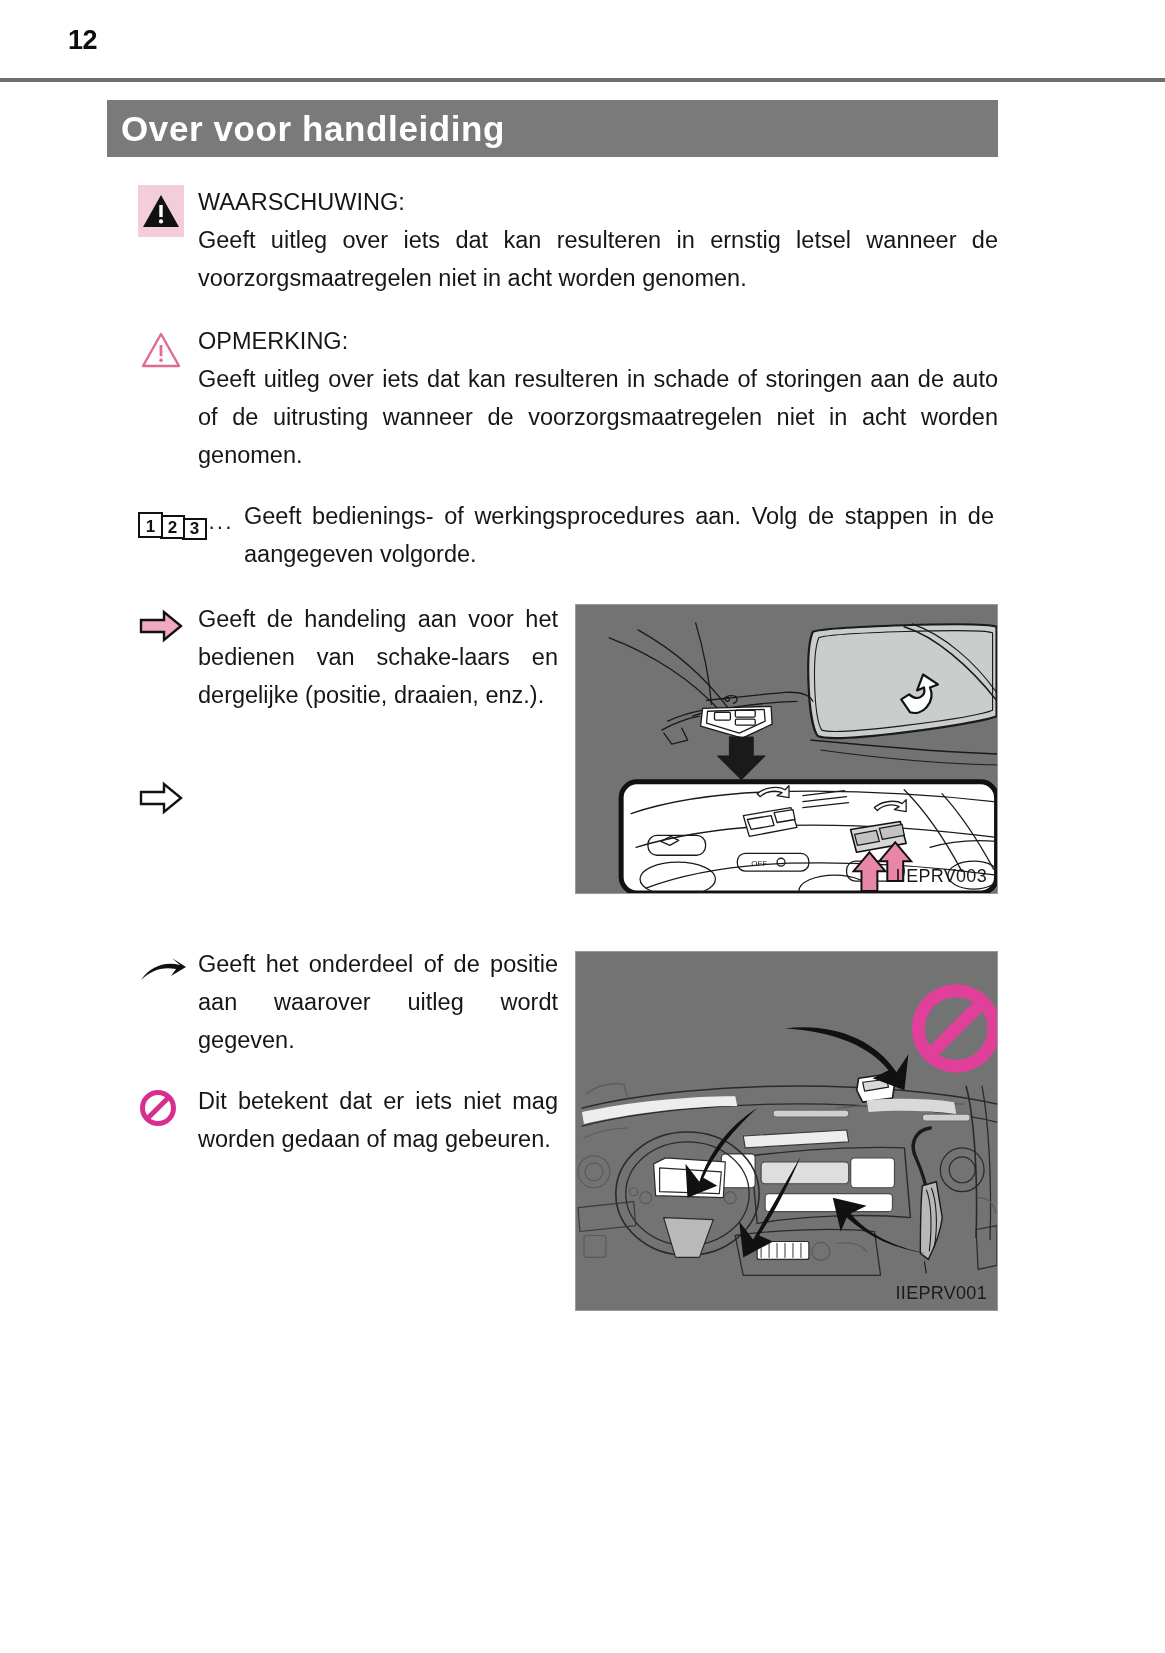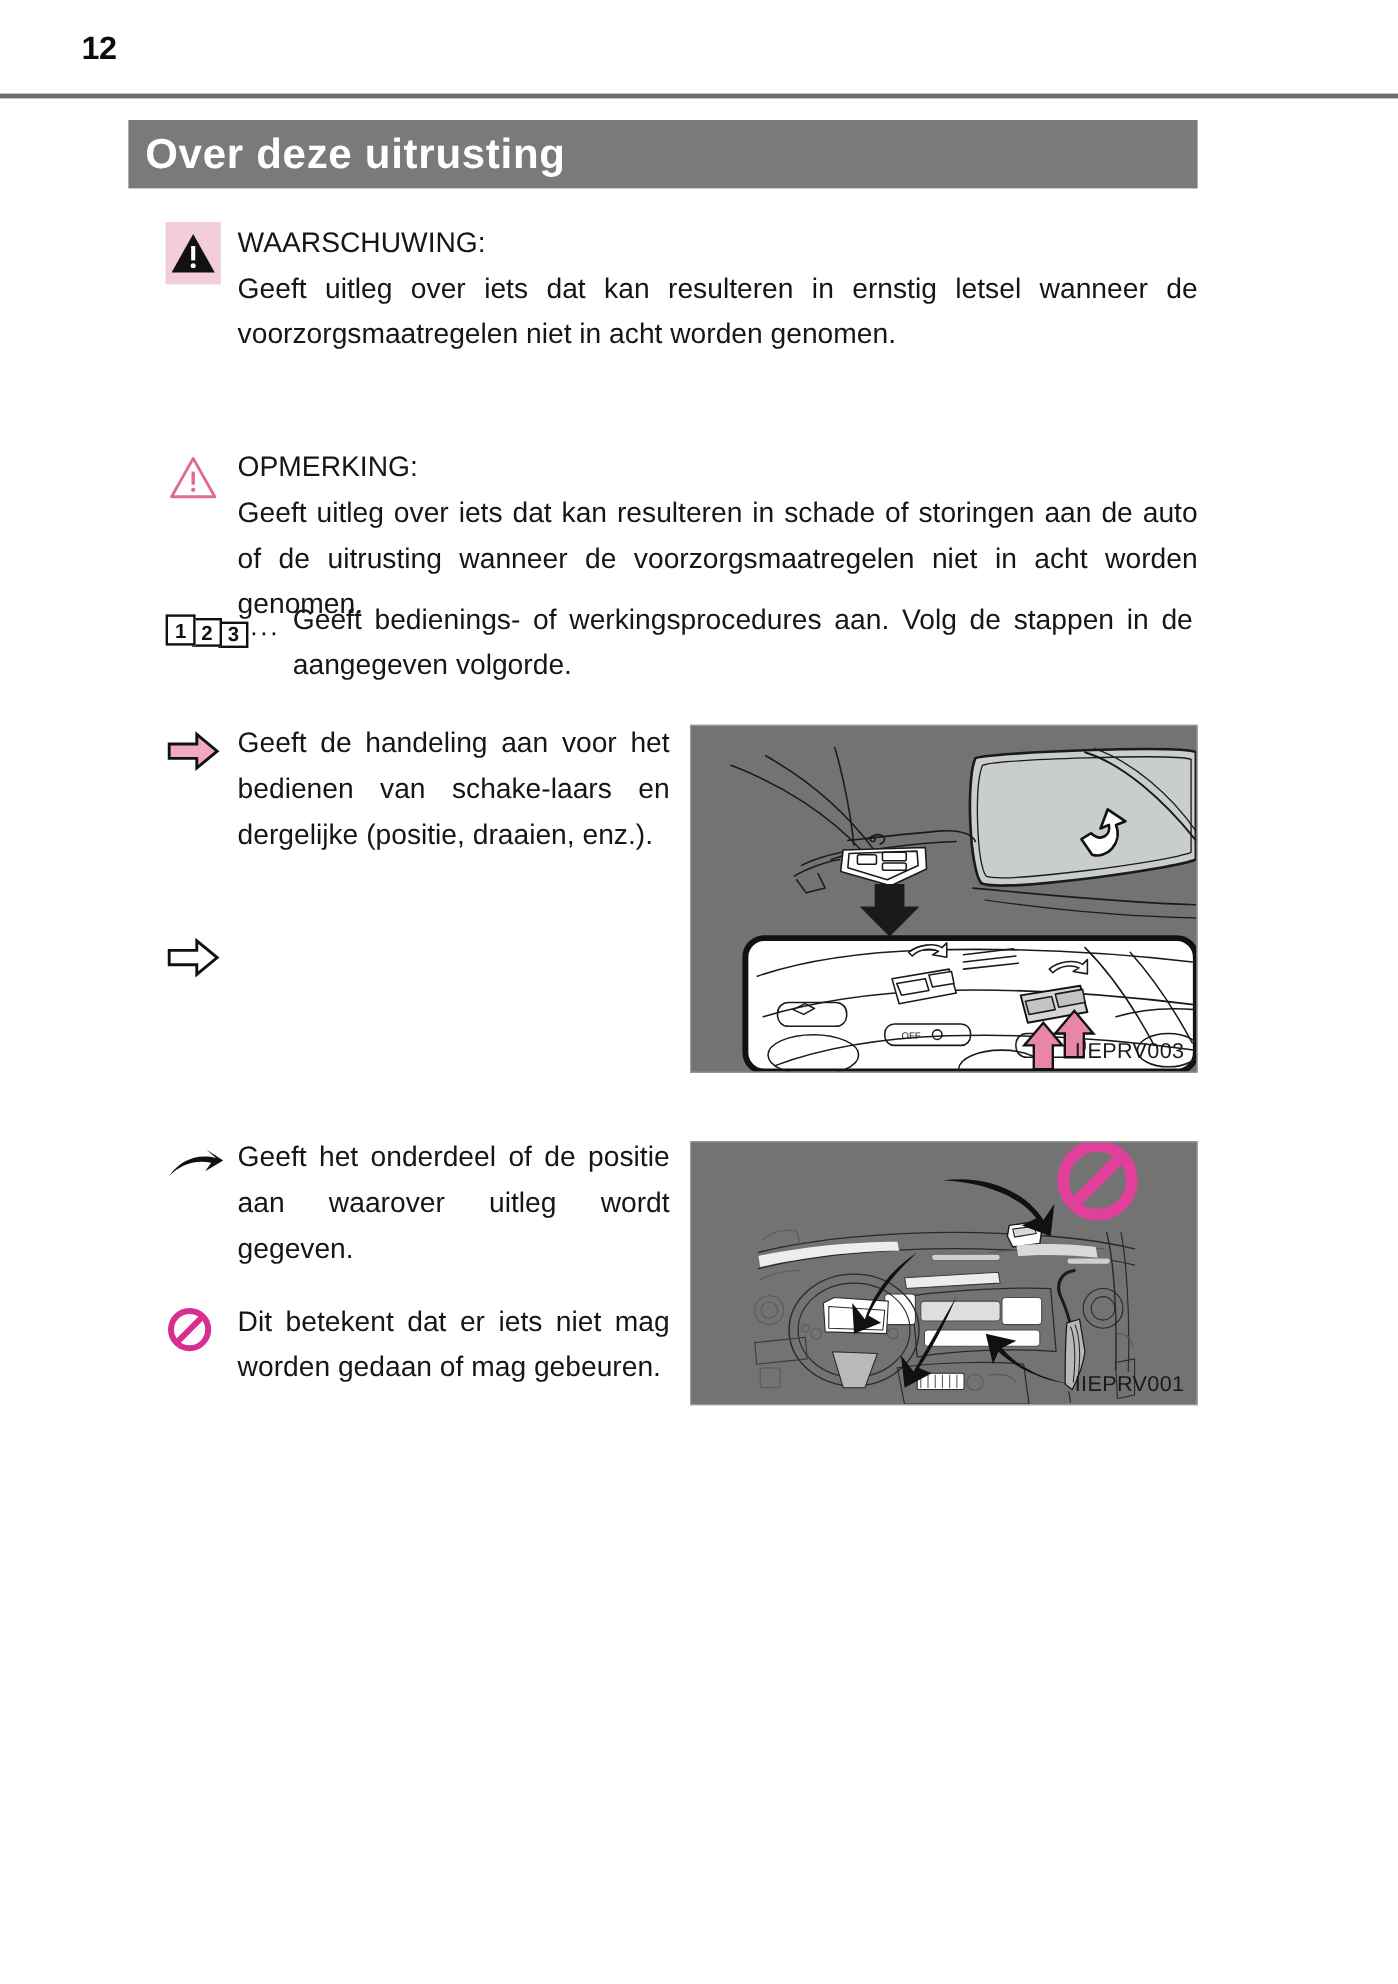--- a/index.html
+++ b/index.html
@@ -76,21 +76,21 @@
   }
   .entry-text .lead {
     display: block;
   }
 
   
   #row-warning { left: 138px; top: 183px; width: 860px; }
   #row-warning .entry-text { width: 800px; }
 
   
-  #row-notice { left: 138px; top: 322px; width: 860px; margin-top: 48px; }
+  #row-notice { left: 138px; top: 322px; width: 860px; }
   #row-notice .entry-text { width: 800px; }
 
   
   #row-steps { left: 138px; top: 497px; width: 860px; }
   #row-steps .entry-icon { width: 106px; }
   #row-steps .entry-text { width: 750px; }
 
   
   #row-action  { left: 138px; top: 600px; width: 430px; }
   #row-result  { left: 138px; top: 772px; width: 430px; }
@@ -163,40 +163,40 @@
 
   
   .illus {
     position: absolute;
     border: 1.5px solid #9a9a9a;
     background: #737373;
     box-sizing: border-box;
     overflow: hidden;
   }
   #illus-sunroof { left: 575px; top: 604px; width: 423px; height: 290px; }
-  #illus-dash    { left: 575px; top: 951px; width: 423px; height: 220px; }
+  #illus-dash    { left: 575px; top: 951px; width: 423px; height: 360px; }
   .illus svg { display: block; width: 100%; height: 100%; }
   .illus-caption {
     position: absolute;
     right: 10px;
     bottom: 6px;
     font-size: 18px;
     letter-spacing: 0.3px;
     color: #1a1a1a;
     font-family: "Liberation Sans", sans-serif;
   }
 </style>
 </head>
 <body>
 
 <div class="page-number">12</div>
 <div class="top-rule"></div>
 
 <div class="chapter-bar">
-  <div class="chapter-title">Over deze uitrusting</div>
+  <div class="chapter-title">Over voor handleiding</div>
 </div>
 
 <div class="entry" id="row-warning">
   <div class="entry-icon">
     <div class="icon-warning-box">
       <svg width="40" height="38" viewBox="0 0 40 38" aria-hidden="true">
         <polygon points="20,3 38,35 2,35" fill="#111111"></polygon>
         <rect x="18.3" y="13" width="3.4" height="12" fill="#ffffff"></rect>
         <circle cx="20" cy="29.4" r="2.1" fill="#ffffff"></circle>
       </svg>

